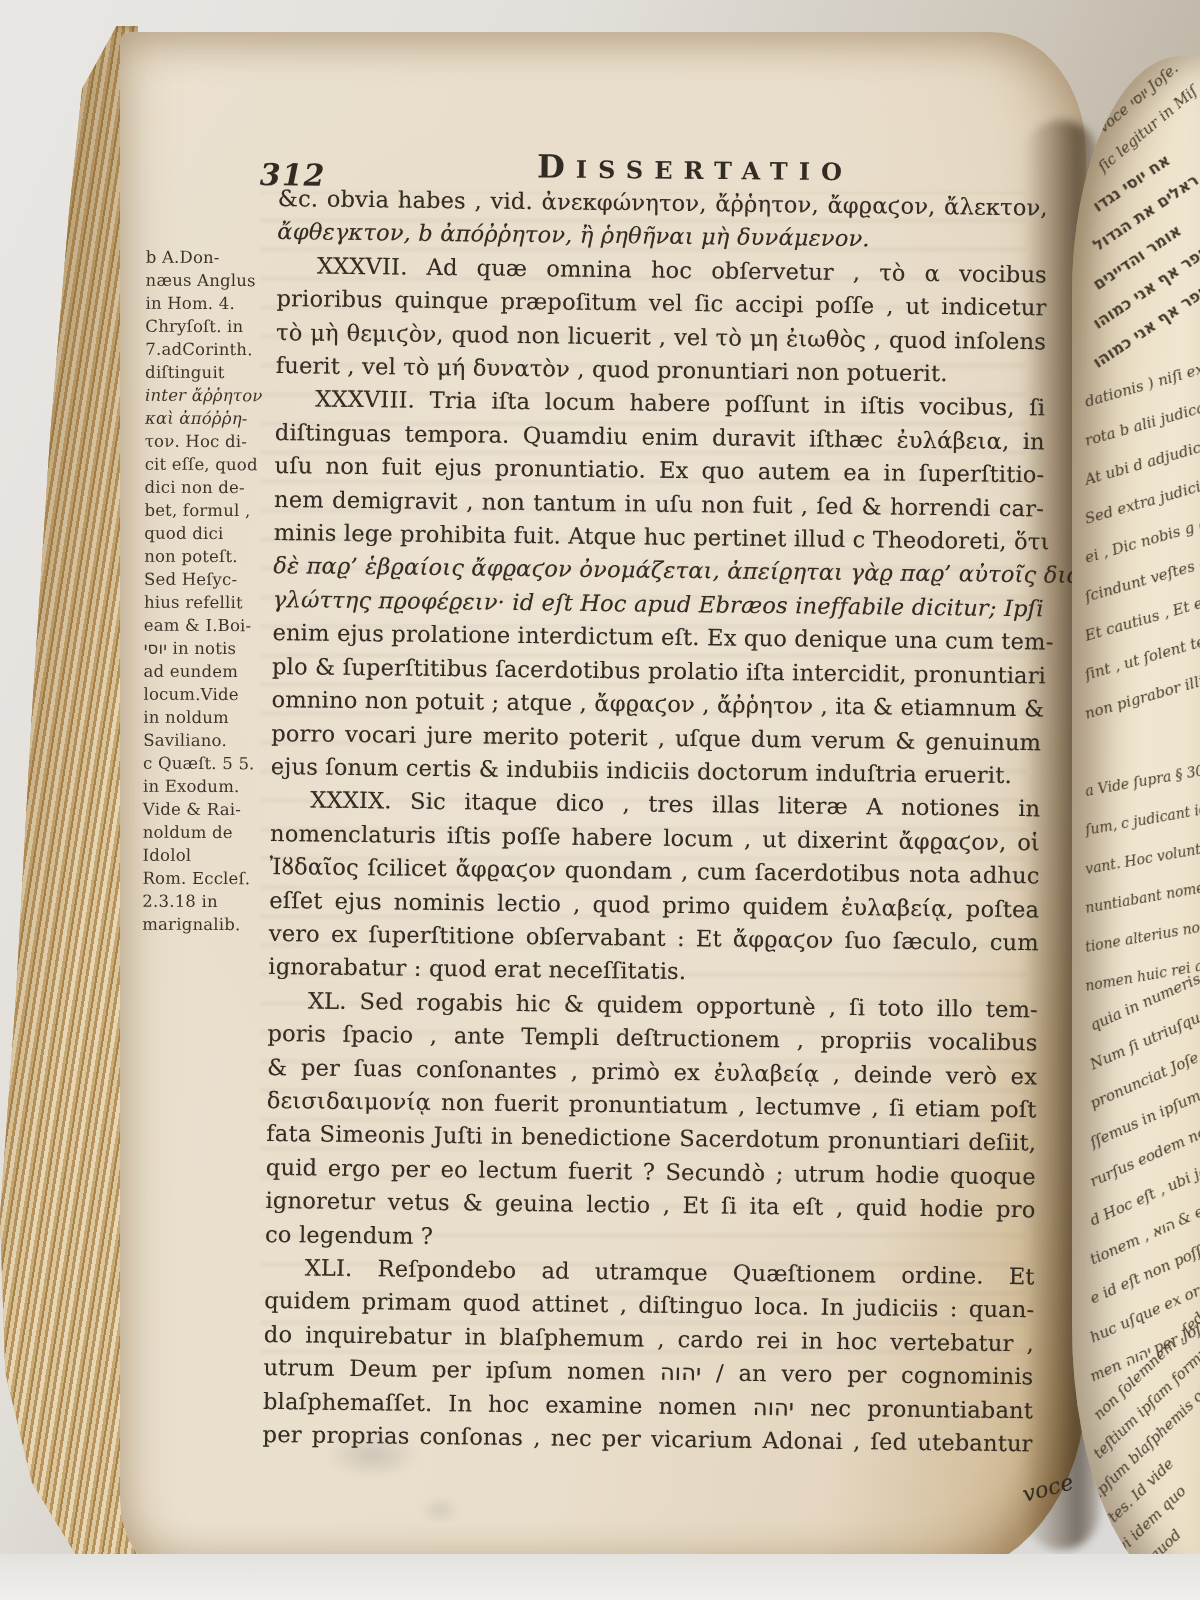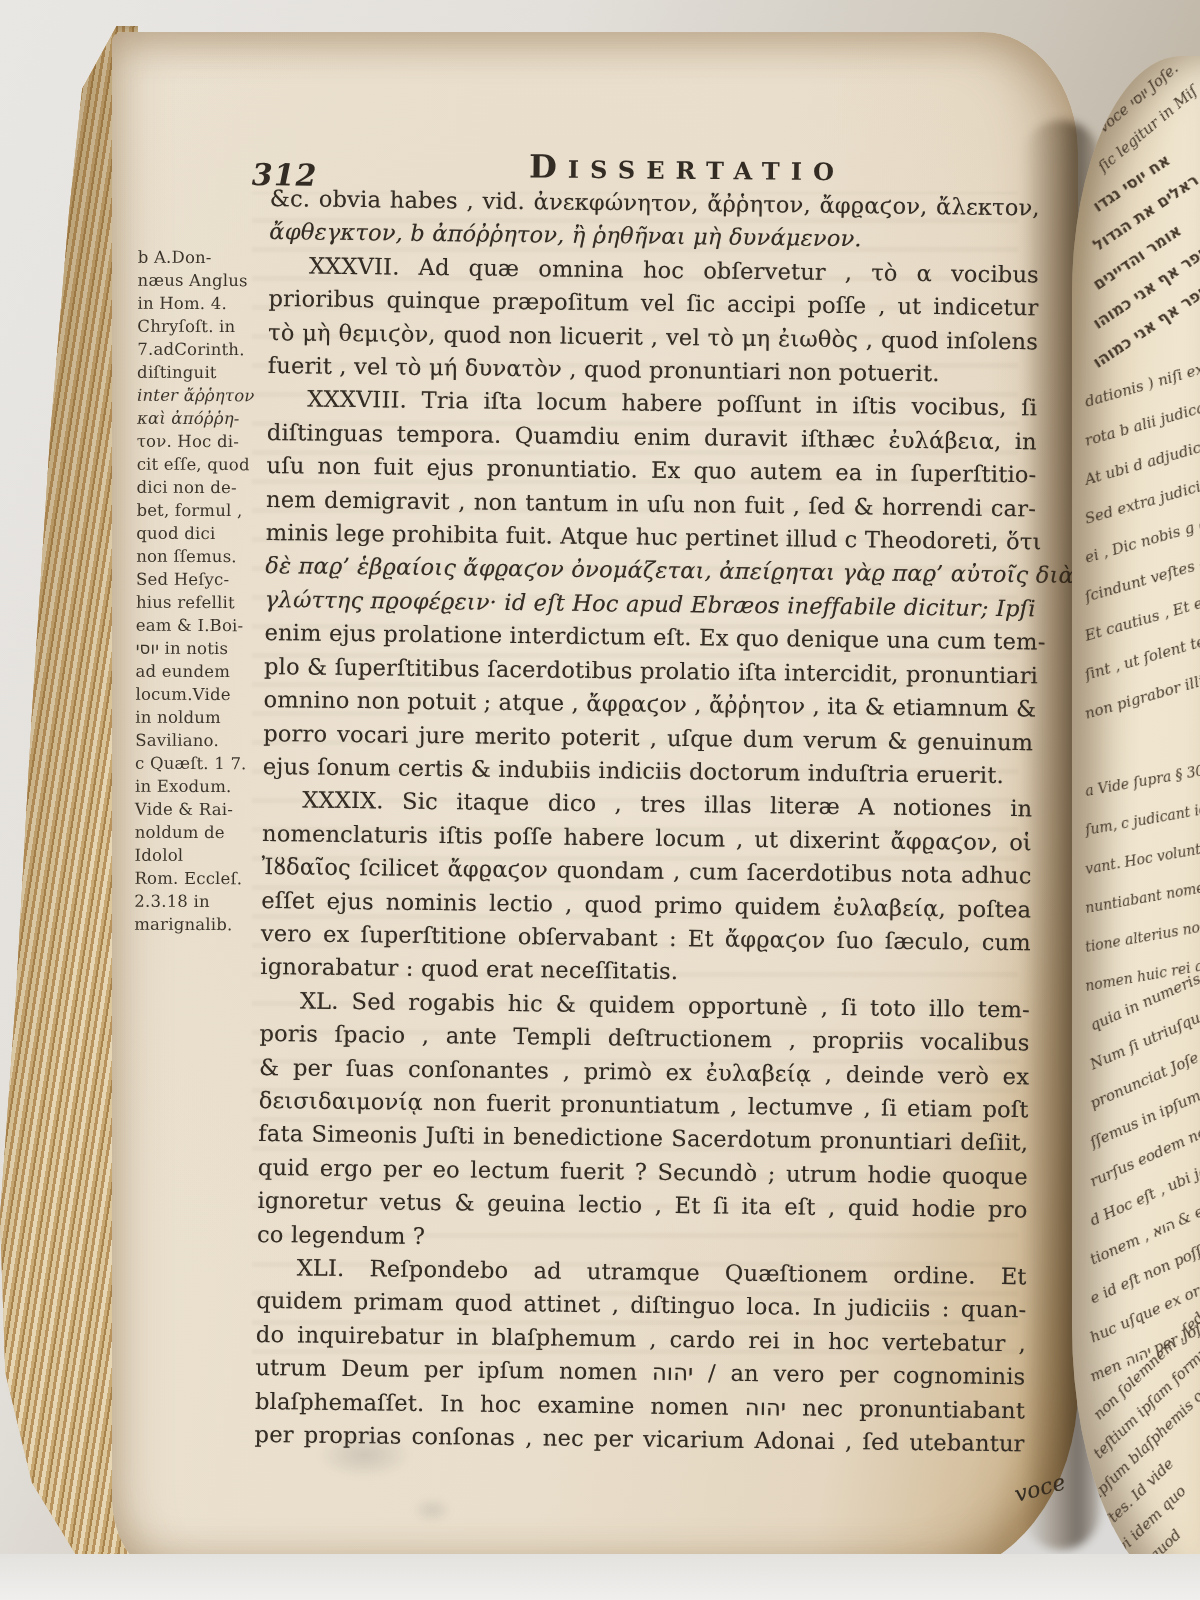--- a/index.html
+++ b/index.html
@@ -19,21 +19,21 @@
       linear-gradient(100deg,rgba(122,90,46,.55) 0%,rgba(122,90,46,0) 45%),
       repeating-linear-gradient(99deg,
         #c8a873 0 3px,#a9834c 3px 5px,#dcc79d 5px 9px,#b9935d 9px 12px,#e6d6b4 12px 16px),
       linear-gradient(#c7a471,#b18a52 60%,#d8c49c);
     clip-path:polygon(44% 0,31% 4%,26% 12%,19% 26%,12% 44%,6% 62%,0 76%,2% 86%,12% 93%,30% 98%,55% 100%,80% 100%,62% 55%,52% 0);
     box-shadow:inset -6px 0 10px rgba(80,55,25,.4);
   }
 
   
   .main-page{
-    position:absolute;left:112px;top:32px;width:966px;height:1546px;
+    position:absolute;left:120px;top:32px;width:966px;height:1546px;
     border-radius:10px 95px 150px 60px / 10px 120px 190px 80px;
     background:
       radial-gradient(60% 50% at 45% 40%,#eee4d4 0%,#e9decc 60%,rgba(233,222,204,0) 100%),
       linear-gradient(100deg,#ebe1d0 0%,#e9decb 55%,#e4d6c0 78%,#d3bd9a 92%,#b3935f 100%);
     box-shadow:
       inset 0 18px 28px rgba(150,120,80,.22),
       inset -34px 0 50px rgba(120,90,50,.30),
       inset 0 -24px 34px rgba(140,110,70,.26),
       inset 26px 0 40px rgba(150,120,80,.14);
     color:#332c24;
@@ -127,30 +127,30 @@
         <div class="mn-line" style="--i: 3;">Chryſoſt. in</div>
         <div class="mn-line" style="--i: 4;">7.adCorinth.</div>
         <div class="mn-line" style="--i: 5;">diſtinguit</div>
         <div class="mn-line gk" style="--i: 6;">inter ἄῤῥητον</div>
         <div class="mn-line gk" style="--i: 7;">καὶ ἀπόῤῥη-</div>
         <div class="mn-line" style="--i: 8;">τον. Hoc di-</div>
         <div class="mn-line" style="--i: 9;">cit eſſe, quod</div>
         <div class="mn-line" style="--i: 10;">dici non de-</div>
         <div class="mn-line" style="--i: 11;">bet, formul ,</div>
         <div class="mn-line" style="--i: 12;">quod dici</div>
-        <div class="mn-line" style="--i: 13;">non ſſemus.</div>
+        <div class="mn-line" style="--i: 13;">non poteſt.</div>
         <div class="mn-line" style="--i: 14;">Sed Heſyc-</div>
         <div class="mn-line" style="--i: 15;">hius refellit</div>
         <div class="mn-line" style="--i: 16;">eam &amp; I.Boi-</div>
         <div class="mn-line" style="--i: 17;">יוסי in notis</div>
         <div class="mn-line" style="--i: 18;">ad eundem</div>
         <div class="mn-line" style="--i: 19;">locum.Vide</div>
         <div class="mn-line" style="--i: 20;">in noldum</div>
         <div class="mn-line" style="--i: 21;">Saviliano.</div>
-        <div class="mn-line" style="--i: 22;">c Quæſt. 1 7.</div>
+        <div class="mn-line" style="--i: 22;">c Quæſt. 5 5.</div>
         <div class="mn-line" style="--i: 23;">in Exodum.</div>
         <div class="mn-line" style="--i: 24;">Vide &amp; Rai-</div>
         <div class="mn-line" style="--i: 25;">noldum de</div>
         <div class="mn-line" style="--i: 26;">Idolol</div>
         <div class="mn-line" style="--i: 27;">Rom. Eccleſ.</div>
         <div class="mn-line" style="--i: 28;">2.3.18 in</div>
         <div class="mn-line" style="--i: 29;">marignalib.</div>
       </div>
 
     <div class="body-col">

